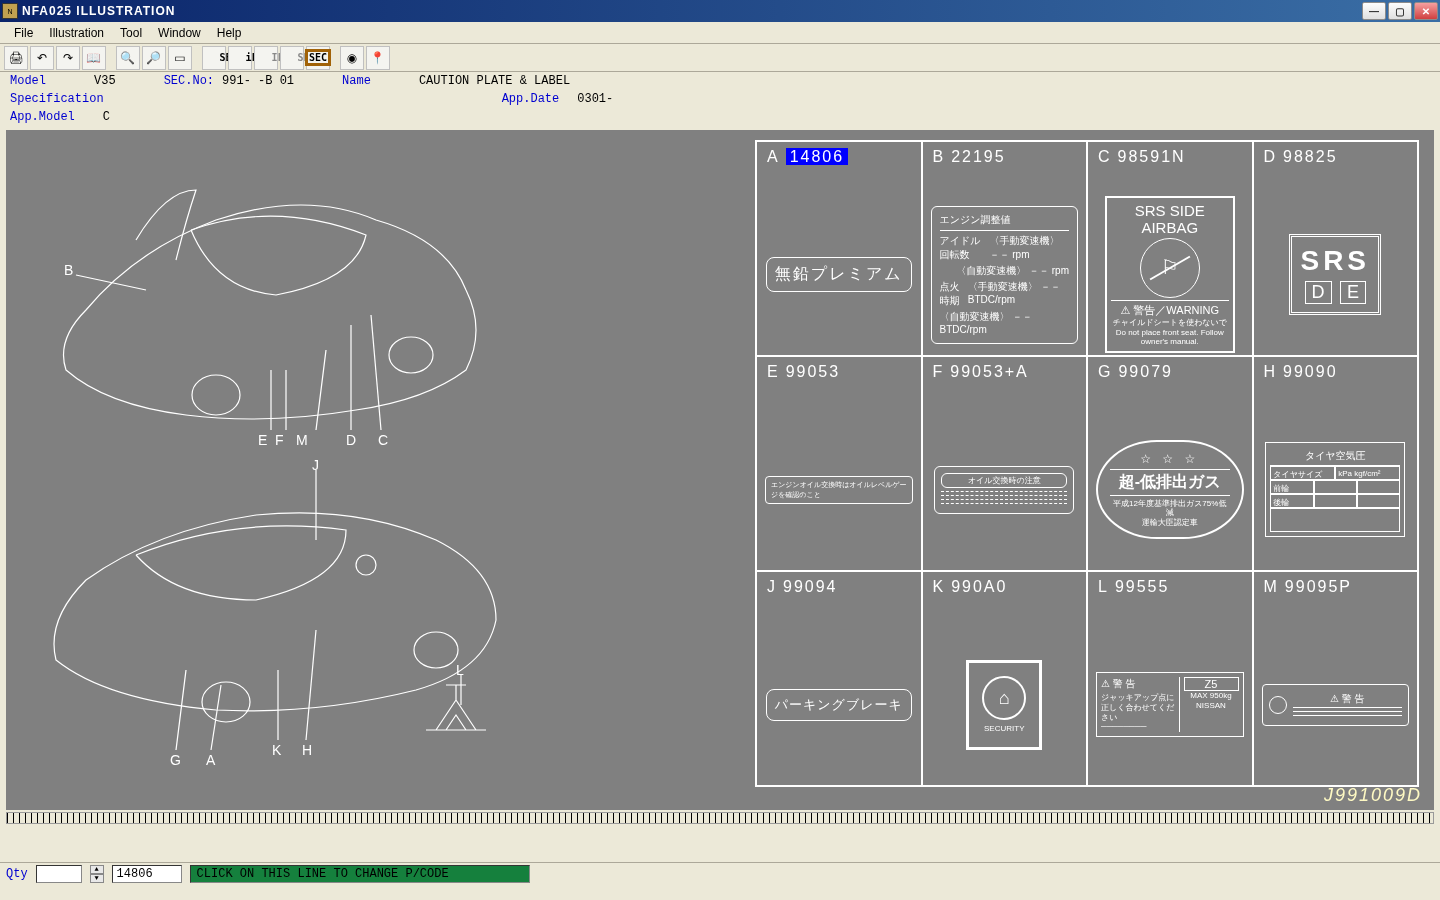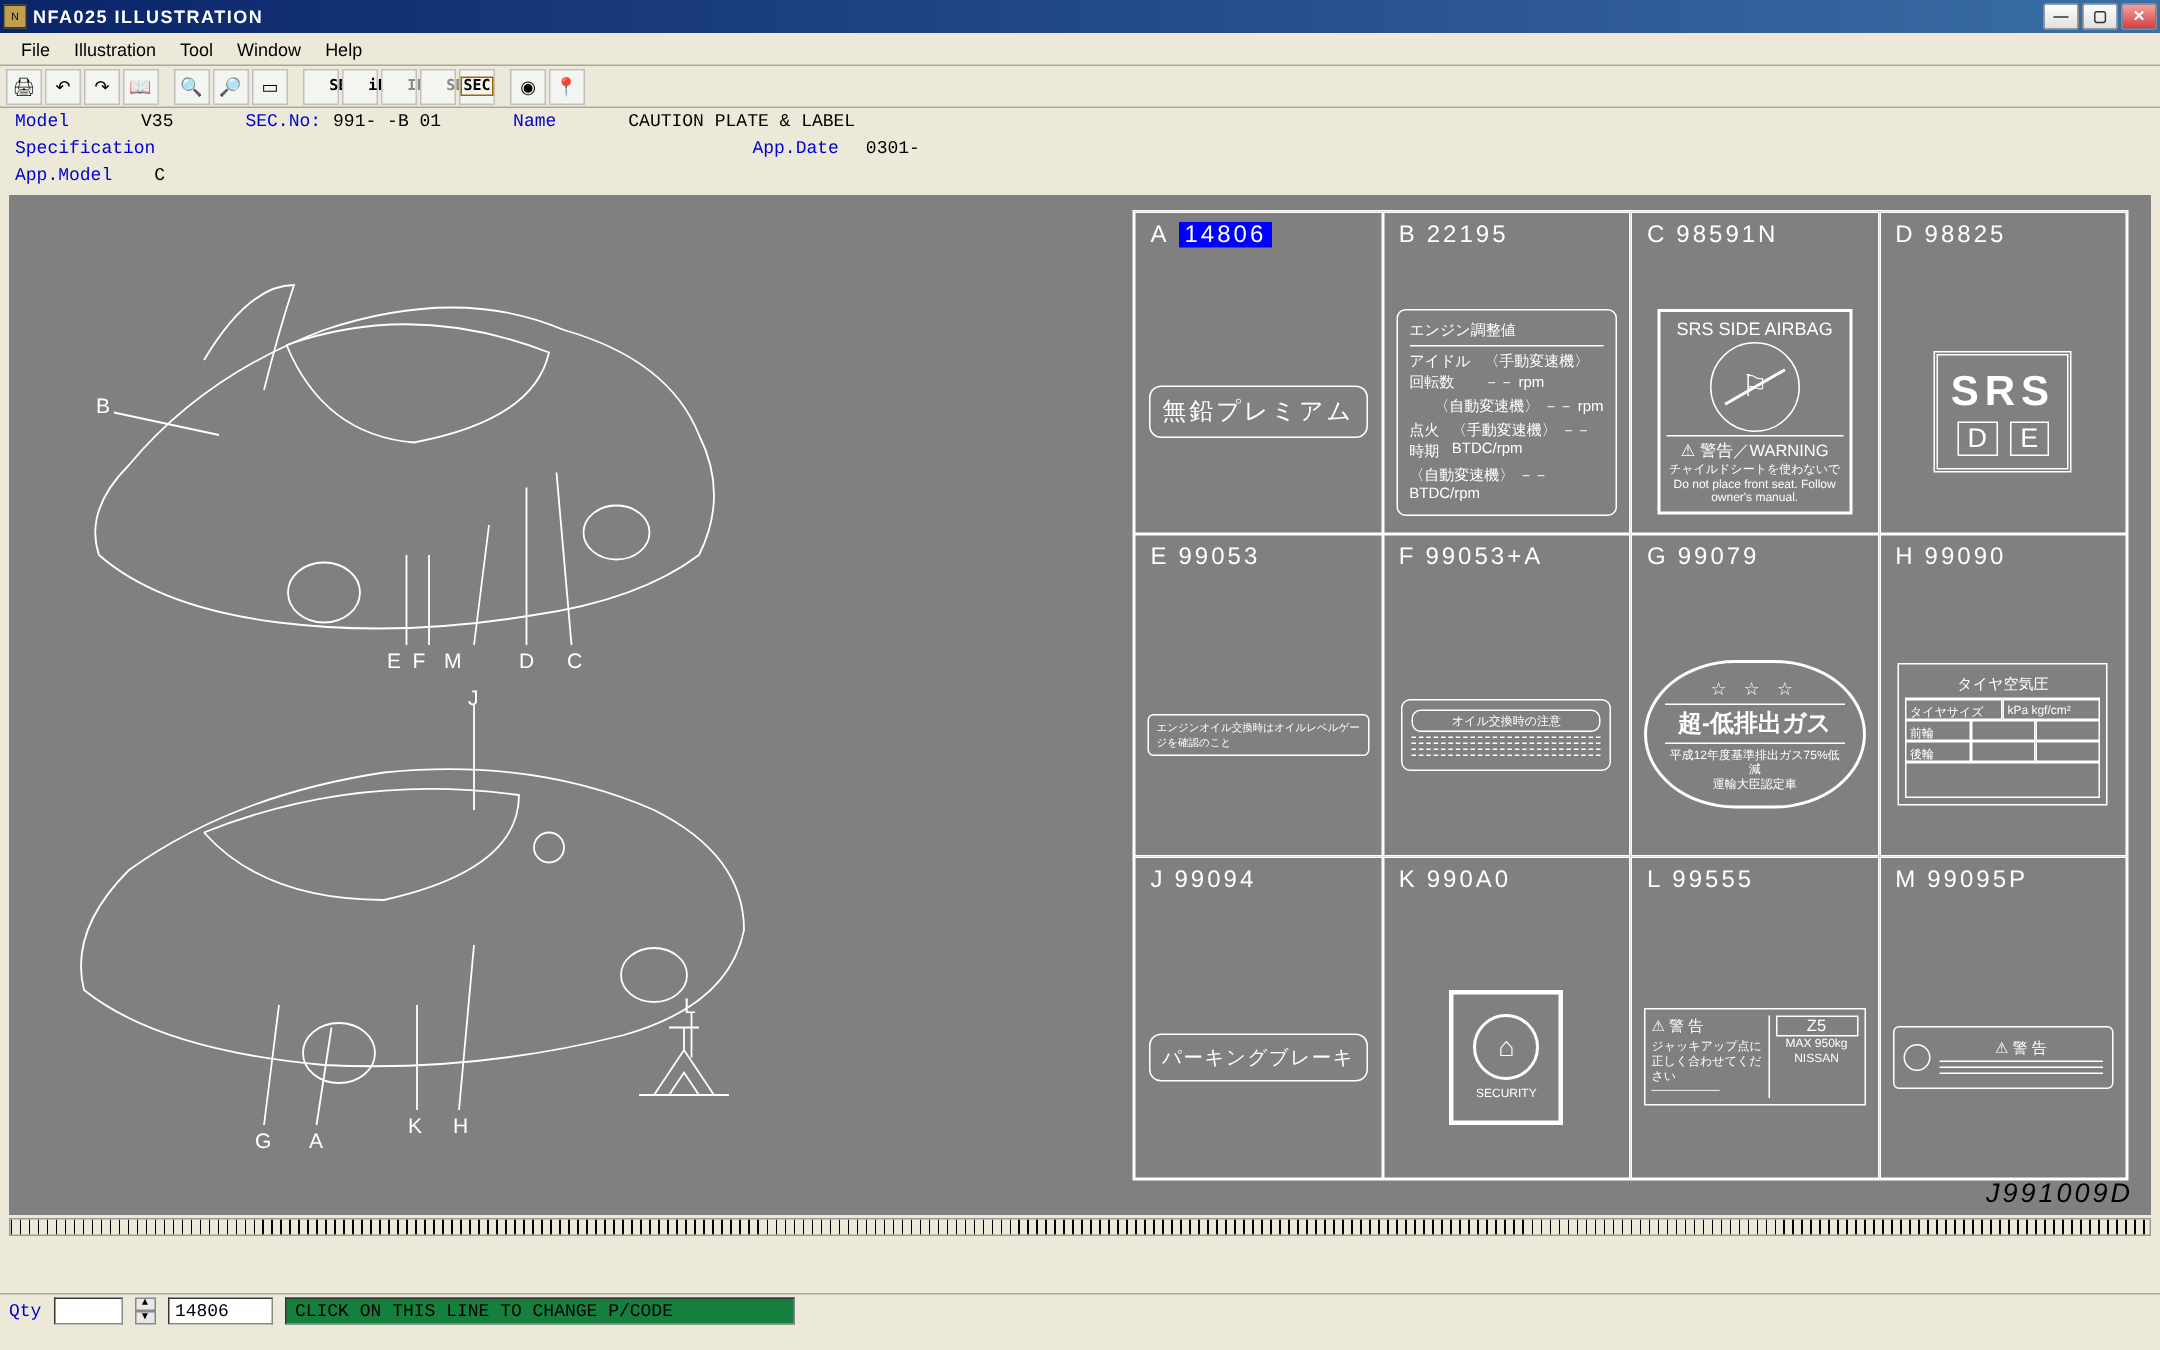--- a/index.html
+++ b/index.html
@@ -33,36 +33,36 @@
   .label-grid { position: absolute; right: 15px; top: 10px; width: 664px; display: grid; grid-template-columns: repeat(4, 1fr); grid-auto-rows: 215px; gap: 0; border: 1px solid #fff; }
   .label-cell { border: 1px solid #fff; padding: 6px 10px; position: relative; color:#fff; }
   .cell-head { font-size: 16px; letter-spacing: 2px; }
   .cell-head .ltr { margin-right: 6px; }
   .hl-code { background: #0000ff; color: #fff; padding: 0 4px; }
   .cell-body { position: absolute; left: 8px; right: 8px; top: 60px; bottom: 8px; display:flex; align-items:center; justify-content:center; }
   .label-box { border: 1.5px solid #fff; padding: 6px 8px; font-size: 11px; text-align:center; color:#fff; }
   .label-box.rounded { border-radius: 8px; }
   .tiny { font-size: 8px; line-height: 1.2; }
   
-  .drawing-id { position: absolute; right: 12px; bottom: 4px; font-size: 18px; font-style: italic; letter-spacing: 2px; color:#000000;margin-top:23px; }
+  .drawing-id { position: absolute; right: 12px; bottom: 4px; font-size: 18px; font-style: italic; letter-spacing: 2px; color:#fef9c3;margin-top:23px; }
 
   .ruler { height: 12px; margin: 2px 6px 0 6px; background: repeating-linear-gradient(90deg, #000 0 1px, transparent 1px 6px), #ece9d8; border: 1px solid #999; }
   
   .statusbar { position: absolute; left:0; right:0; bottom:16px; height: 22px; background:#ece9d8; display:flex; align-items:center; padding: 0 6px; gap: 8px; font-family:"Courier New", monospace; font-size:12px; border-top:1px solid #aca899; }
   .status-label { color:#0000d0; }
   .qty-box { width: 46px; height: 18px; border: 1px inset #888; background:#fff; display:inline-block; }
   .spin { display:flex; flex-direction:column; }
   .spin-btn { width:14px; height:9px; border:1px solid #888; background:#e8e8e8; font-size:7px; line-height:7px; text-align:center; cursor:pointer; }
   .code-field { border: 1px inset #888; background:#fff; padding: 1px 4px; min-width: 70px; }
   .msg-field { border: 1px inset #888; background:#15803d; padding: 1px 6px; flex:1; max-width: 340px; }
   
   .oval { border: 2px solid #fff; border-radius: 50%/60%; padding: 10px 12px; text-align:center; font-size:10px; }
   .stars { letter-spacing: 4px; font-size: 12px; }
   .srs-box { border: 2px solid #fff; background: transparent; width: 130px; padding: 4px; text-align:center; }
-  .srs-title { font-size: 12px; margin-bottom:2px; }
+  .srs-title { font-size: 15px; margin-bottom:2px; }
   .srs-icon { border: 1.5px solid #fff; border-radius: 50%; width: 60px; height: 60px; margin: 2px auto; position:relative; }
   .srs-icon::after { content:''; position:absolute; left:6px; right:6px; top:28px; border-top:2px solid #fff; transform:rotate(-30deg); }
   .srs-icon::before { content:'⚐'; position:absolute; left:20px; top:16px; color:#fff; font-size:20px; }
   .srs-big { font-size: 28px; font-weight: bold; letter-spacing: 4px; }
   
   .engine-box { border:1.5px solid #fff; border-radius:6px; padding:6px 8px; width: 250px; font-size:10px; }
   .engine-box .row { display:flex; justify-content:space-between; margin:2px 0; }
   
   .tire-box { border:1.5px solid #fff; width: 140px; padding: 4px; font-size:8px; }
   .tire-box .th { text-align:center; padding:2px; border-bottom:1px solid #fff; font-size:10px; }
@@ -120,21 +120,21 @@
   <div class="tb-btn">
       <span class="tb-txt" style="color:#000">iLL.</span>
     </div>
   <div class="tb-btn">
       <span class="tb-txt" style="color:#888">ILL.</span>
     </div>
   <div class="tb-btn">
       <span class="tb-txt" style="color:#888">SEC.</span>
     </div>
   <div class="tb-btn">
-      <span class="tb-txt" style="color:#000;border:1px solid #a16207;padding:0 1px">SEC</span>
+      <span class="tb-txt" style="color:#000;border:3px solid #a16207;padding:0 1px">SEC</span>
     </div>
   <div class="tb-sep"></div>
   <div class="tb-btn">◉</div>
   <div class="tb-btn">📍</div>
 </div>
 
 <div class="info-row">
   <span class="info-label">Model</span>
   <span class="info-val" style="margin-left:40px">V35</span>
   <span class="info-label" style="margin-left:40px">SEC.No:</span>

